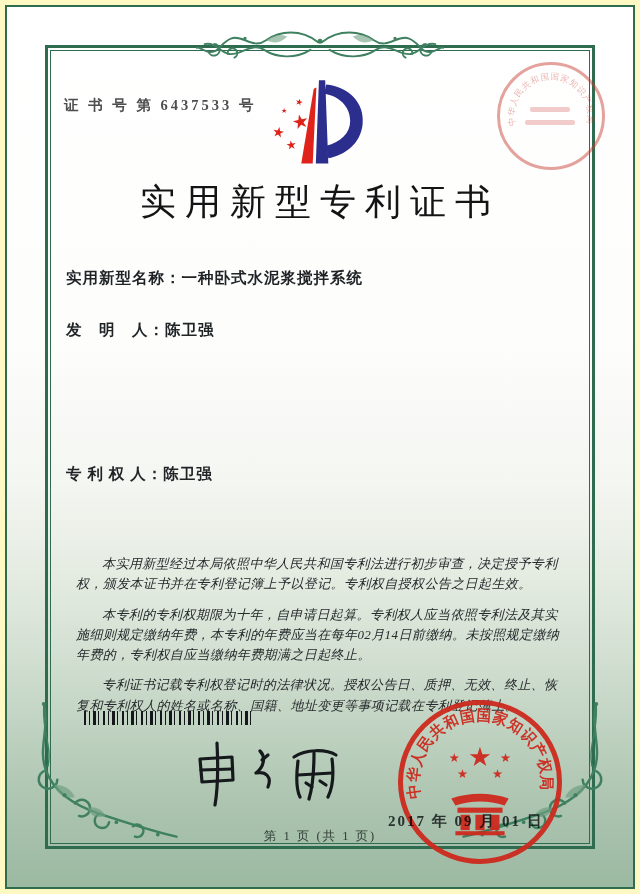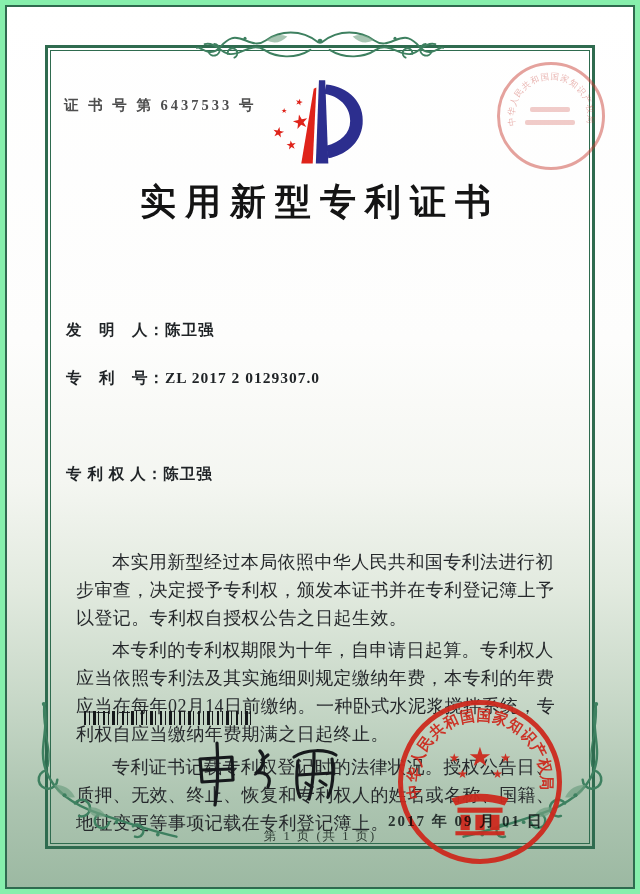--- a/index.html
+++ b/index.html
@@ -1,46 +1,46 @@
 <!DOCTYPE html>
 <html><head>
 <meta charset="utf-8">
 <style>
   html,body{margin:0;padding:0;background:#fff;}
-  .page{position:relative;width:640px;height:894px;background:#86efac;overflow:hidden;
+  .page{position:relative;width:640px;height:894px;background:#fef9c3;overflow:hidden;
         font-family:"Liberation Serif","DejaVu Serif",serif;}
   .bg{position:absolute;inset:7px;
       background:linear-gradient(180deg,#ffffff 0%,#fdfdfc 38%,#f4f6f1 54%,#e2eadf 66%,
                  #c9d9c9 78%,#adc5b1 90%,#9cb9a2 100%);}
   .frame-outer{position:absolute;inset:5px;border:2px solid #2f6b4f;pointer-events:none;}
   .frame-inner-thick{position:absolute;inset:45px;border:3px solid #2f6b4f;pointer-events:none;}
   .frame-inner-thin{position:absolute;inset:50px;border:1px solid #2f6b4f;pointer-events:none;}
 
   .cert-no{position:absolute;left:64px;top:96px;font-size:14.5px;letter-spacing:3px;
            color:#4e4e4e;font-weight:bold;}
   .title{position:absolute;left:0;right:0;top:178px;text-align:center;font-size:36px;
-         font-weight:bold;letter-spacing:9px;color:#141414;}
+         font-weight:normal;letter-spacing:9px;color:#141414;}
 
   .logo{position:absolute;left:268px;top:72px;width:104px;height:104px;}
   .logo .star{position:absolute;color:#df231a;line-height:1;}
 
   .stamp{position:absolute;left:497px;top:62px;width:102px;height:102px;border-radius:50%;
          border:3px solid rgba(198,56,46,.55);opacity:.85;}
   .stamp svg{position:absolute;inset:0;}
   .stamp .mark{position:absolute;height:5px;background:rgba(198,56,46,.30);filter:blur(.6px);border-radius:2px;}
   .mark1{left:30px;top:42px;width:40px;}
   .mark2{left:25px;top:55px;width:50px;}
 
   .field{position:absolute;left:66px;font-size:15.5px;font-weight:bold;color:#1f2326;
          letter-spacing:1px;white-space:nowrap;}
   .f0{top:268px}.f1{top:320px}.f2{top:368px}.f3{top:416px}.f4{top:464px}.f5{top:512px}
 
   .legal{position:absolute;left:76px;top:544px;width:492px;color:#26292c;}
-  .legal p{margin:4px 0 1px 0;font-size:18px;line-height:1.56;text-indent:2em;
-           letter-spacing:.4px;}
+  .legal p{margin:10px 0 1px 0;font-size:13px;line-height:1.56;text-indent:2em;
+           font-style:italic;letter-spacing:.4px;}
 
   .barcode{position:absolute;left:84px;top:711px;width:168px;height:14px;
     background-image:repeating-linear-gradient(90deg,#15181a 0 2px,transparent 2px 5px,
       #15181a 5px 6px,transparent 6px 9px,#15181a 9px 12px,transparent 12px 14px,
       #15181a 14px 15px,transparent 15px 19px);}
 
   .director{position:absolute;left:86px;top:755px;font-size:16.5px;font-weight:bold;
             color:#1d2023;font-family:"Liberation Sans","DejaVu Sans",sans-serif;}
   .director div{margin-bottom:9px;letter-spacing:2px;}
 
@@ -109,33 +109,33 @@
       <text font-size="8.5" fill="rgba(198,56,46,.45)" letter-spacing="1">
         <textPath href="#stampArc" textLength="130" lengthAdjust="spacingAndGlyphs">中华人民共和国国家知识产权局</textPath>
       </text>
     </svg>
     <div class="mark mark1"></div>
     <div class="mark mark2"></div>
   </div>
 
   <div class="title">实用新型专利证书</div>
 
+  <div class="field f0">
+    <span>实用新型名称：</span><span>一种卧式水泥浆搅拌系统</span>
+  </div>
   <div class="field f1">
     <span>发　明　人：</span><span>陈卫强</span>
   </div>
-  <div class="field f2">
-    <span>专　利　号：</span><span>ZL 2017 2 0129307.0</span>
-  </div>
   <div class="field f4">
     <span>专 利 权 人：</span><span>陈卫强</span>
   </div>
 
   <div class="legal">
     <p>本实用新型经过本局依照中华人民共和国专利法进行初步审查，决定授予专利权，颁发本证书并在专利登记簿上予以登记。专利权自授权公告之日起生效。</p>
-    <p>本专利的专利权期限为十年，自申请日起算。专利权人应当依照专利法及其实施细则规定缴纳年费，本专利的年费应当在每年02月14日前缴纳。一种卧式水泥浆搅拌系统，专利权自应当缴纳年费期满之日起终止。</p>
+    <p>本专利的专利权期限为十年，自申请日起算。专利权人应当依照专利法及其实施细则规定缴纳年费，本专利的年费应当在每年02月14日前缴纳。未按照规定缴纳年费的，专利权自应当缴纳年费期满之日起终止。</p>
     <p>专利证书记载专利权登记时的法律状况。授权公告日、质押、无效、终止、恢复和专利权人的姓名或名称、国籍、地址变更等事项记载在专利登记簿上。</p>
   </div>
 
   <div class="barcode"></div>
 
 
   <svg class="signature" width="175" height="80" viewBox="0 0 175 80" aria-label="申长雨">
     <g stroke="#16191c" stroke-width="3.2" fill="none" stroke-linecap="round" stroke-linejoin="round">
       <path d="M18,26 L50,24 L51,47 L20,49 Z"></path>
       <path d="M19,37 L50,36"></path>

